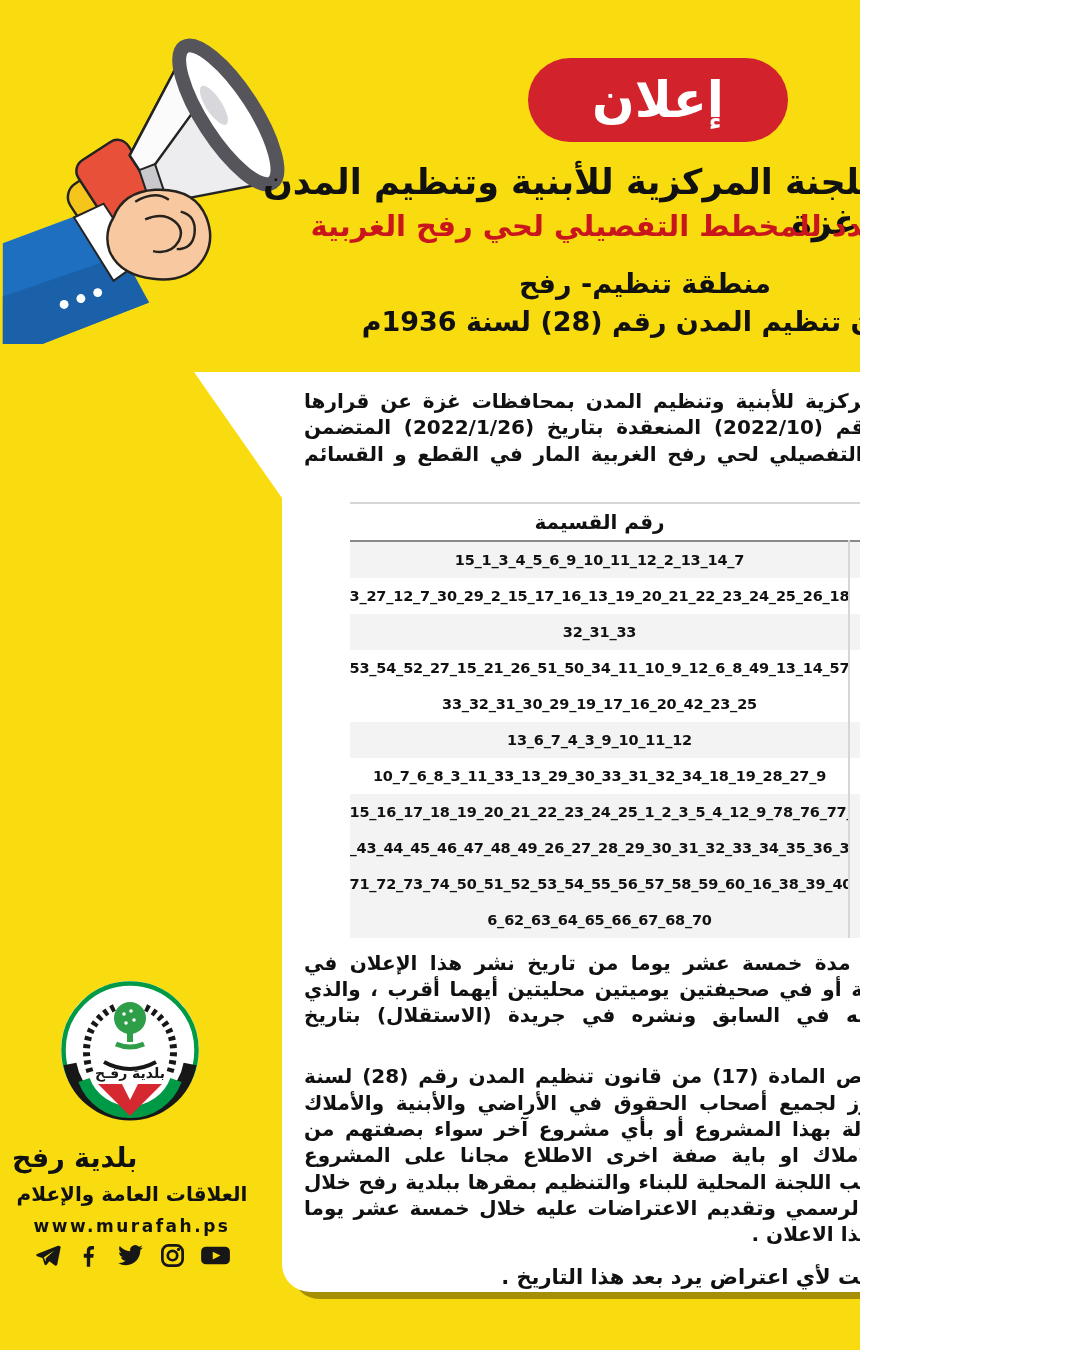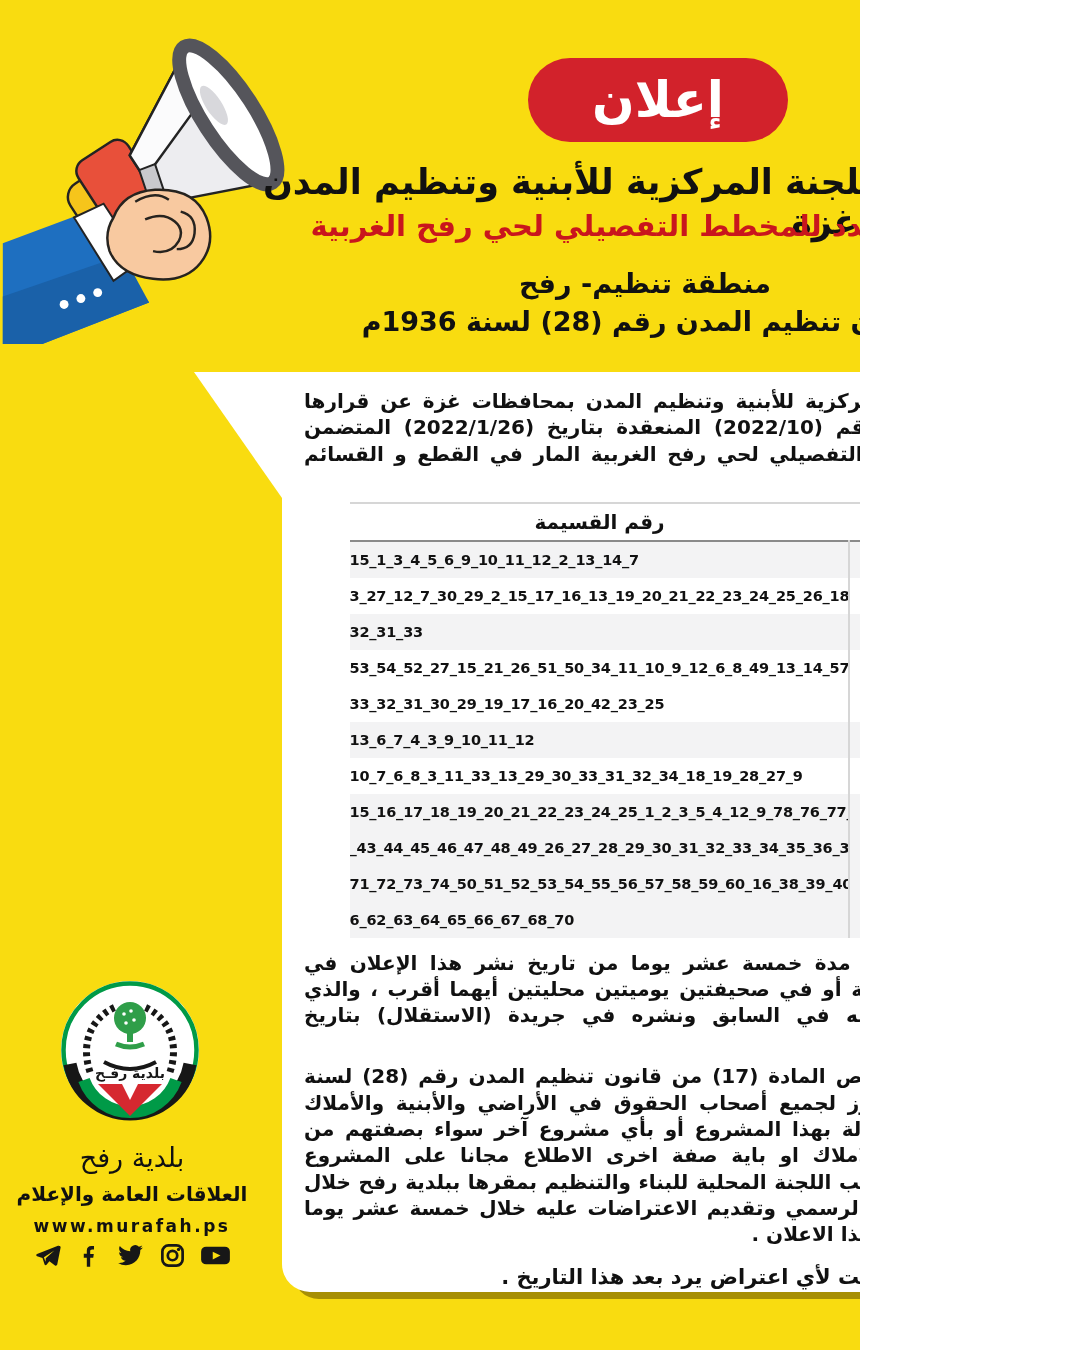--- a/index.html
+++ b/index.html
@@ -37,25 +37,25 @@
   
   .ptable{position:relative;width:618px;margin:6px auto 12px auto;border-top:2px solid #d6d6d6;font-weight:bold;}
   .thead{display:flex;height:36px;align-items:center;border-bottom:2px solid #8a8a8a;font-size:20px;}
   .th-block{width:118px;text-align:center;}
   .th-parcel{flex:1;text-align:center;}
   .vline{position:absolute;top:36px;bottom:0;right:118px;width:2px;background:#d6d6d6;}
   .trow{display:flex;}
   .trow.shaded{background:#f3f3f4;}
   .cell-block{width:118px;display:flex;align-items:center;justify-content:center;font-size:19px;}
   .cell-parcel{flex:1;min-width:0;}
-  .pline{direction:ltr;text-align:left;white-space:nowrap;overflow:hidden;
+  .pline{direction:ltr;text-align:center;white-space:nowrap;overflow:hidden;
          font-size:14.5px;letter-spacing:-0.2px;line-height:36px;height:36px;}
   
   .logo-wrap{position:absolute;left:60px;top:976px;width:140px;height:152px;}
-  .f-org{position:absolute;left:12px;top:1142px;width:240px;text-align:center;font-size:27px;font-weight:normal;}
+  .f-org{position:absolute;left:12px;top:1142px;width:240px;text-align:left;font-size:27px;font-weight:bold;}
   .f-dept{position:absolute;left:12px;top:1182px;width:240px;text-align:center;font-size:20px;font-weight:bold;}
   .f-site{position:absolute;left:12px;top:1216px;width:240px;text-align:center;font-size:17px;font-weight:bold;
           letter-spacing:2.5px;direction:ltr;}
   .social{position:absolute;left:12px;top:1242px;width:240px;display:flex;justify-content:center;
           align-items:center;gap:14px;direction:ltr;}
   .social svg{display:block;}
   
   .mega{position:absolute;left:0;top:8px;width:312px;height:336px;}
 </style>
 </head>

